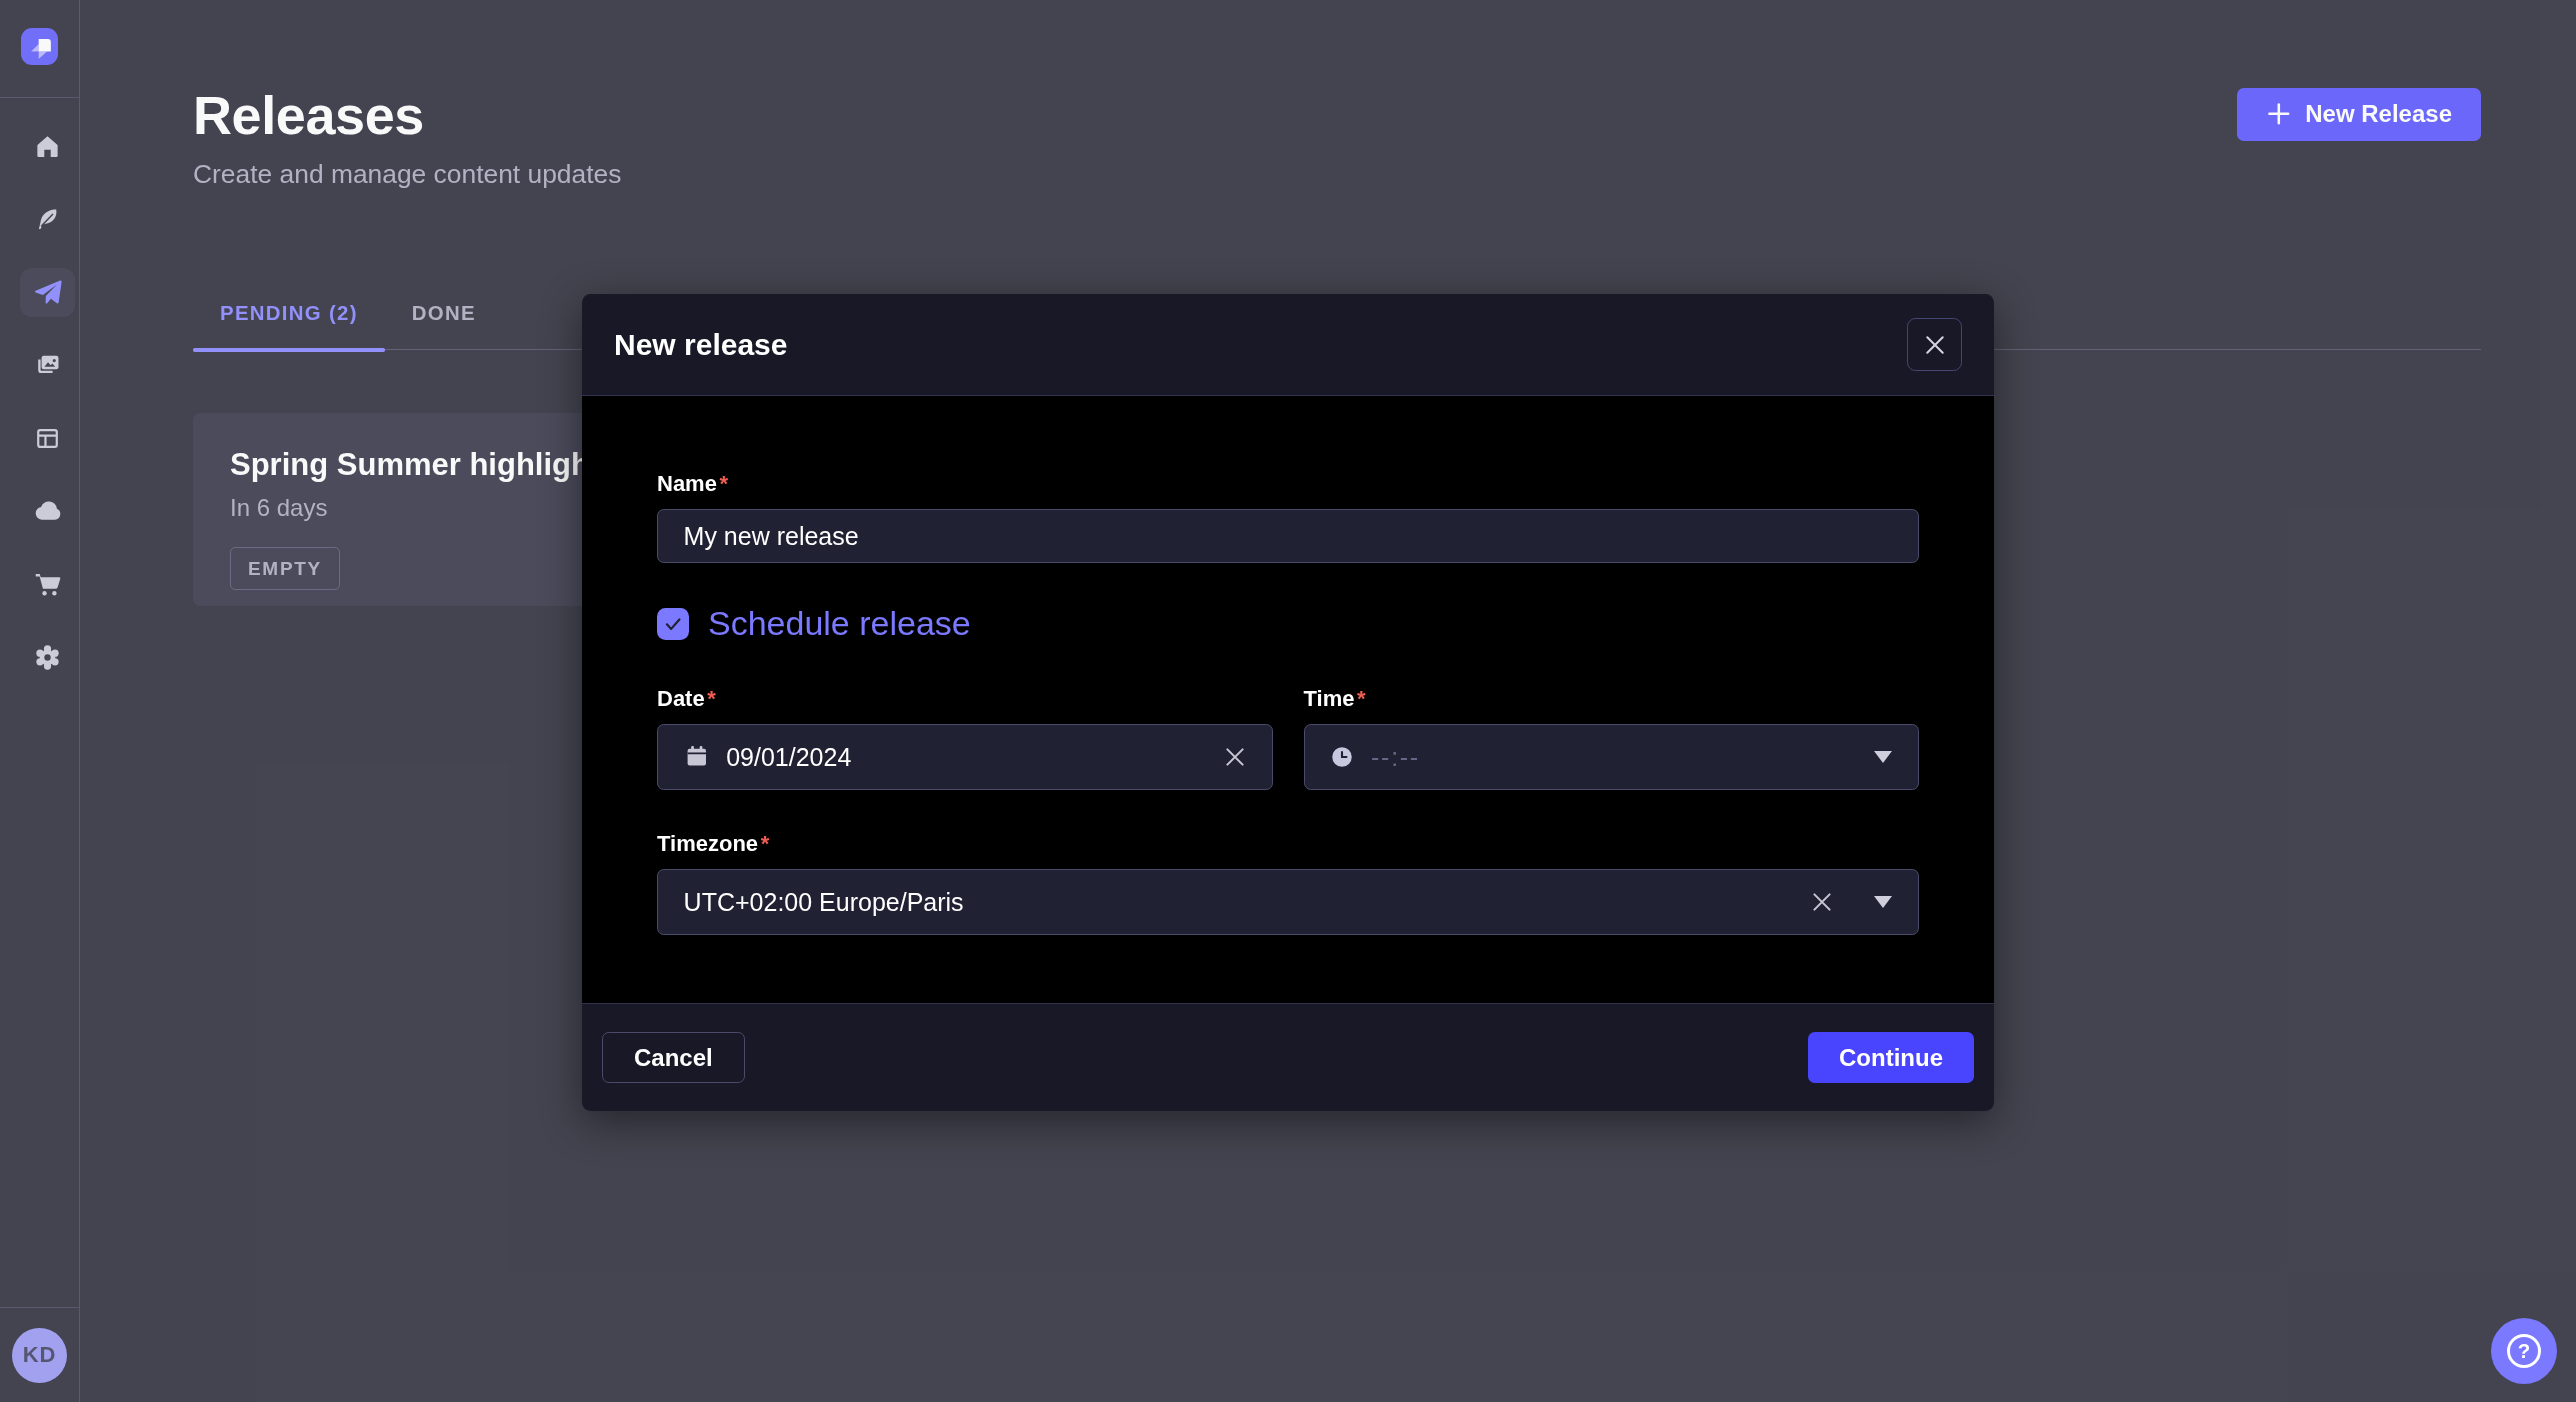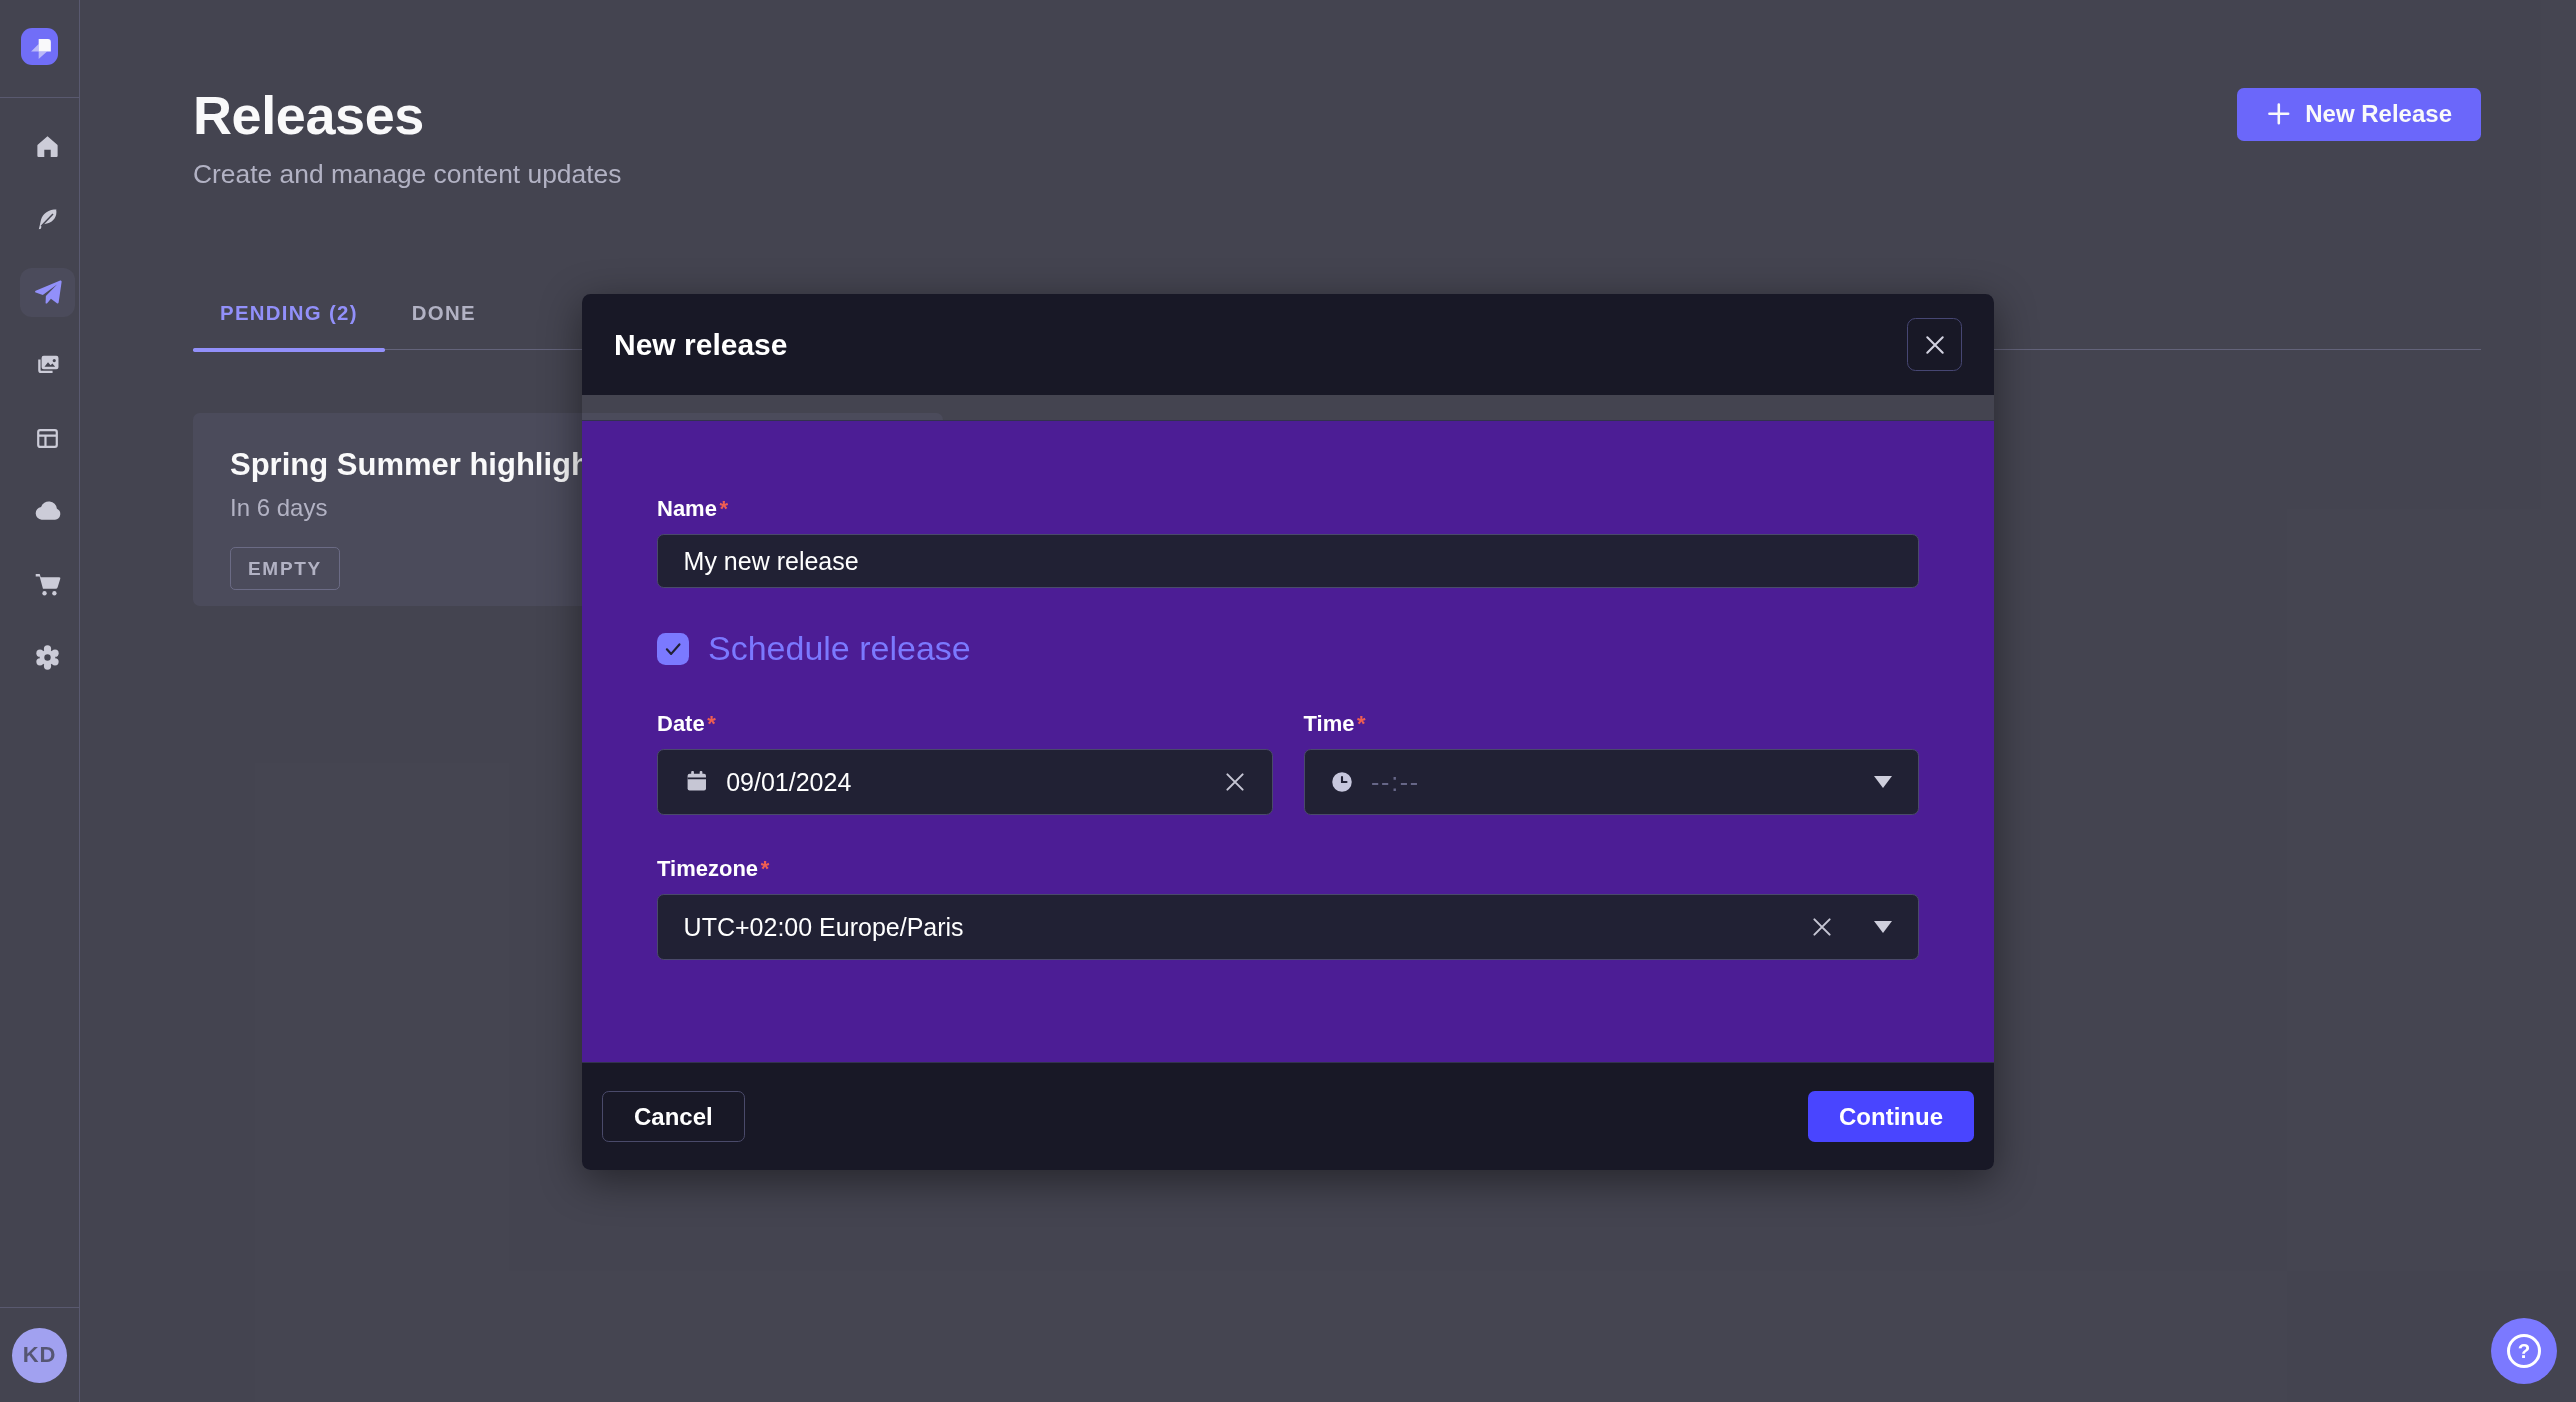--- a/index.html
+++ b/index.html
@@ -78,23 +78,22 @@
   .modal-header {
     background:#181826; height:101px; padding:0 32px;
     display:flex; align-items:center; justify-content:space-between;
   }
   .modal-title { font-size:30px; font-weight:600; color:#ffffff; }
   .modal-close {
     width:55px; height:53px; border-radius:8.5px; border:0.9px solid #464673;
     background:transparent; display:flex; align-items:center; justify-content:center; cursor:pointer;
   }
   .modal-body {
-    background:#4c1d95; border-top:0.9px solid #32324d; border-bottom:0.9px solid #32324d;
-    padding:75px 75px 102px;
-    margin-top:25px;
+    background:#000000; border-top:0.9px solid #32324d; border-bottom:0.9px solid #32324d;
+    padding:75px 75px 68px;
   }
   .field-label { font-size:22px; font-weight:700; color:#ffffff; margin-bottom:12px; }
   .req { color:#ee5e52; margin-left:2.6px; }
   .input {
     height:66px; border:0.9px solid #4a4a6a; border-radius:6.8px; background:#212134;
     display:flex; align-items:center; padding:0 25.6px; gap:17px; font-size:25px; color:#ffffff; cursor:text;
   }
   .text-input {
     width:100%; height:54px; border:0.9px solid #4a4a6a; border-radius:6.8px; background:#212134;
     color:#ffffff; font-family:inherit; font-size:25px; padding:0 25.6px; outline:none;

